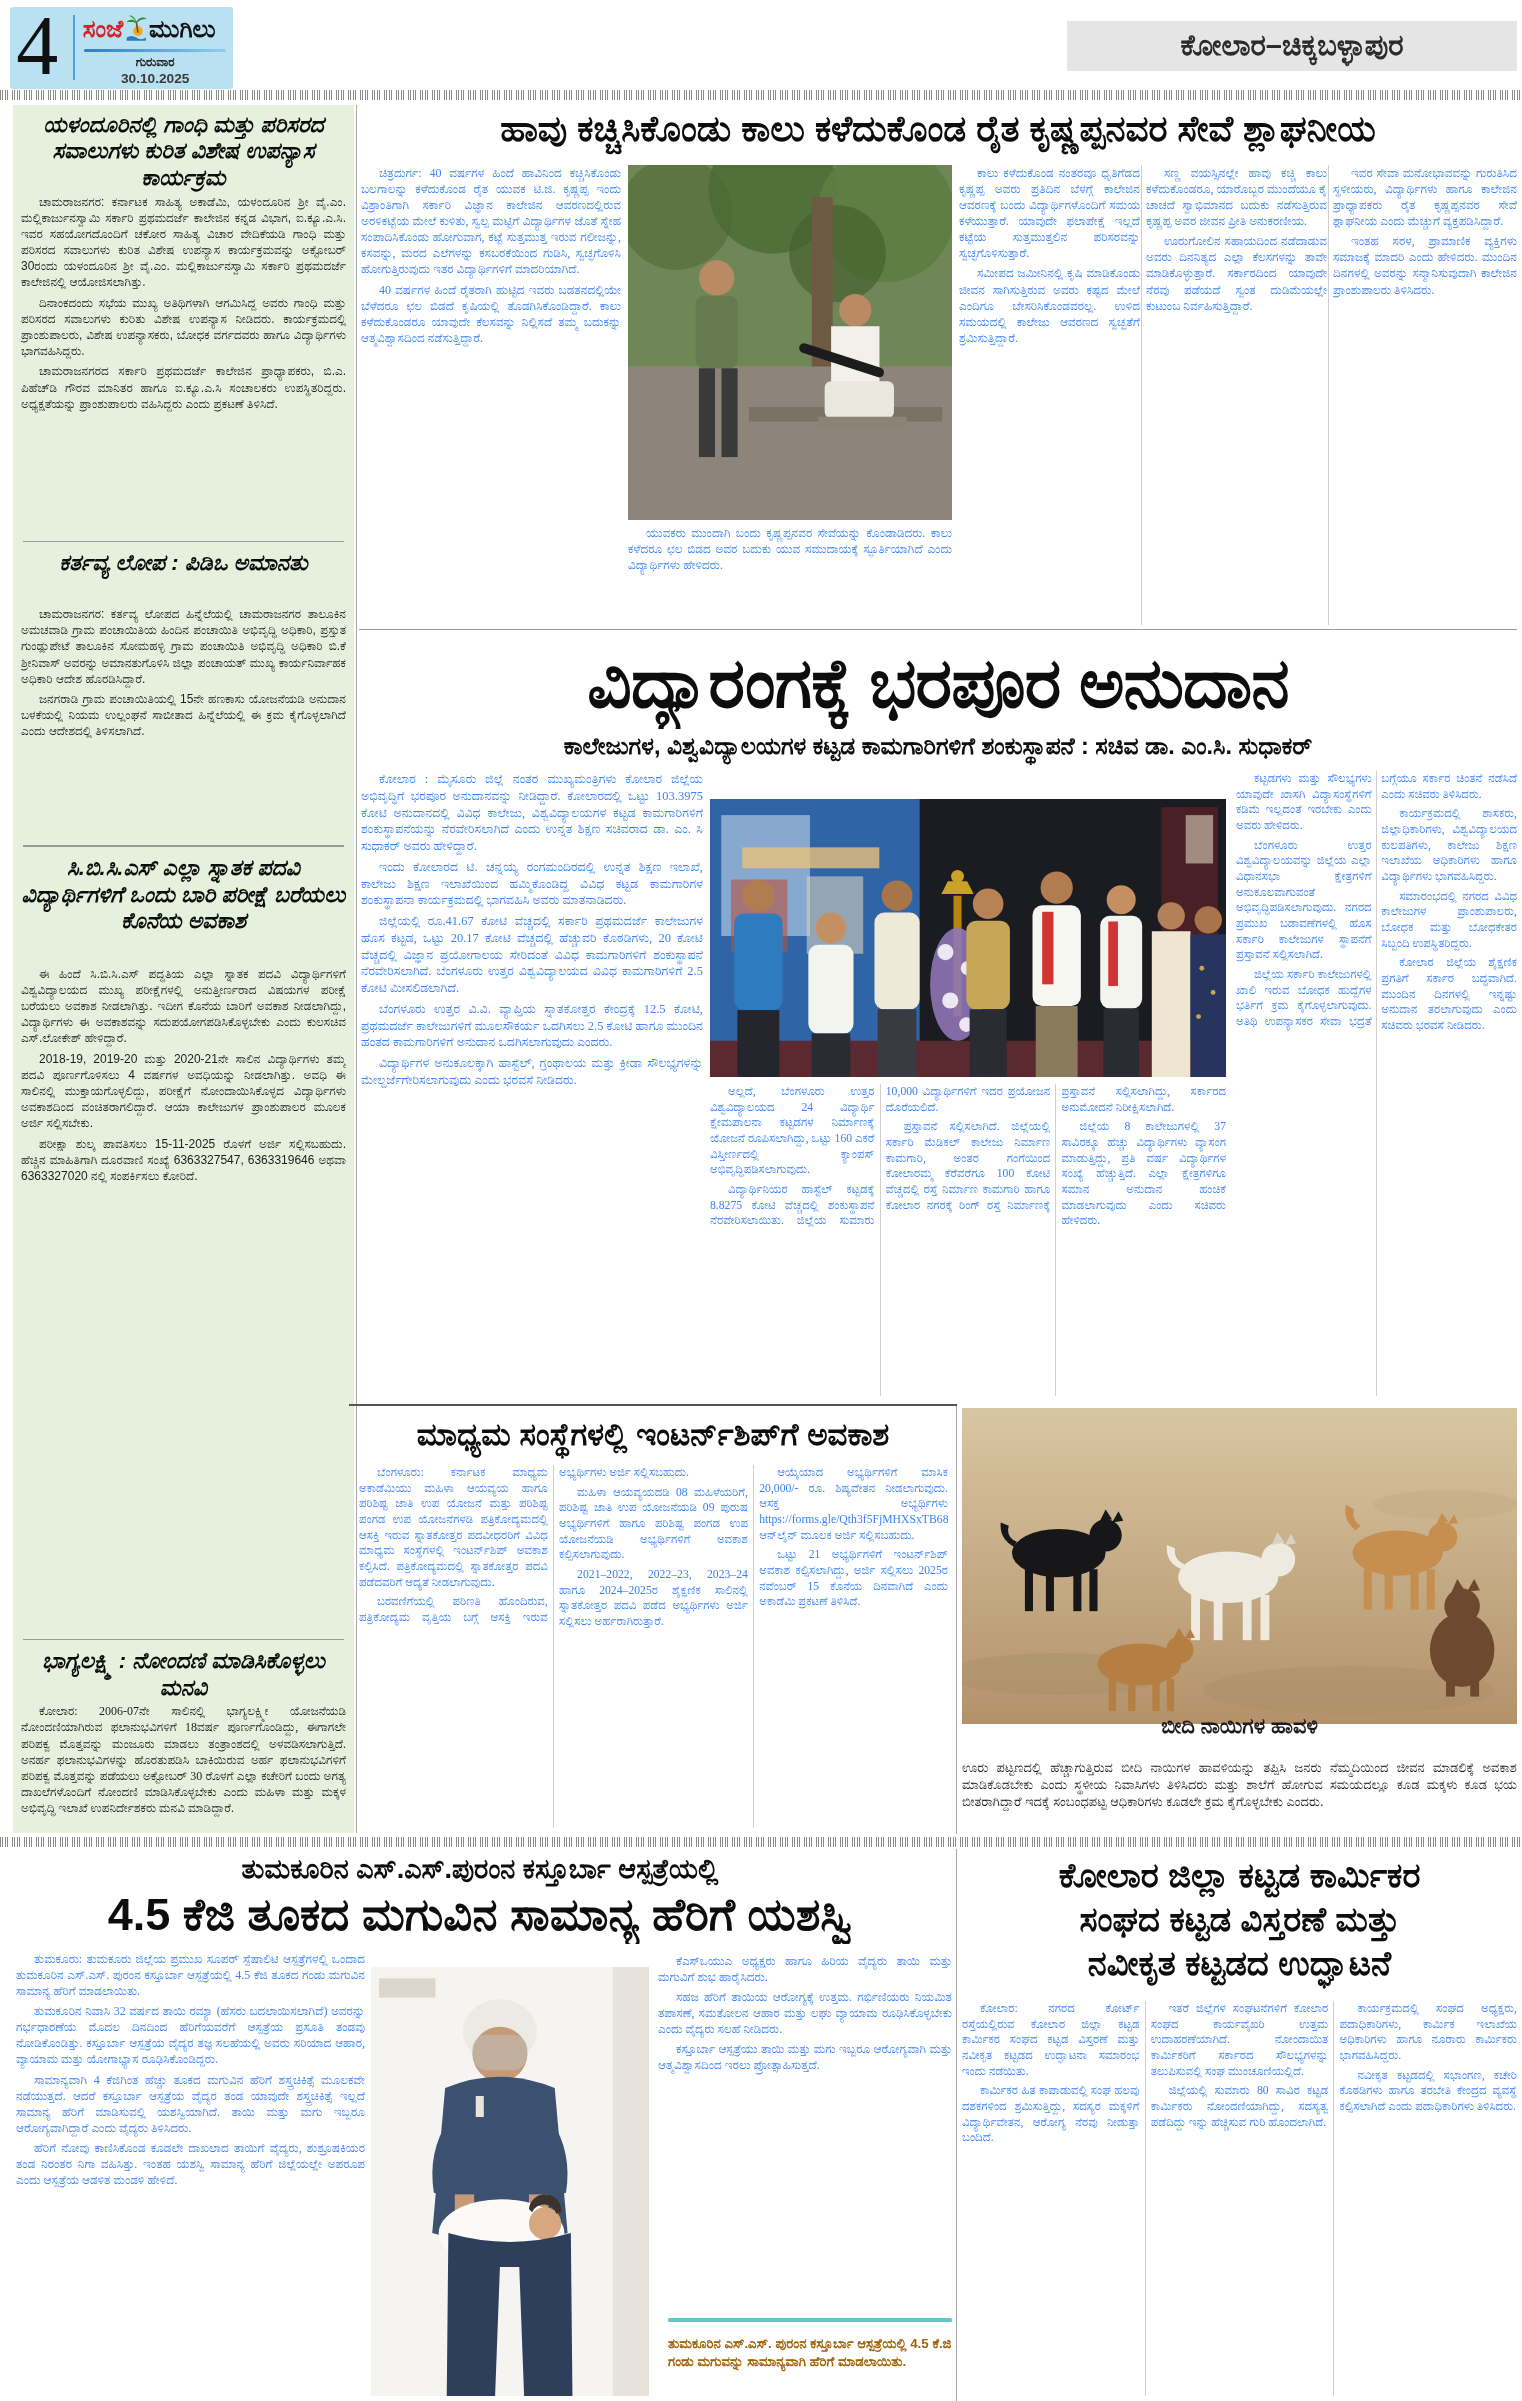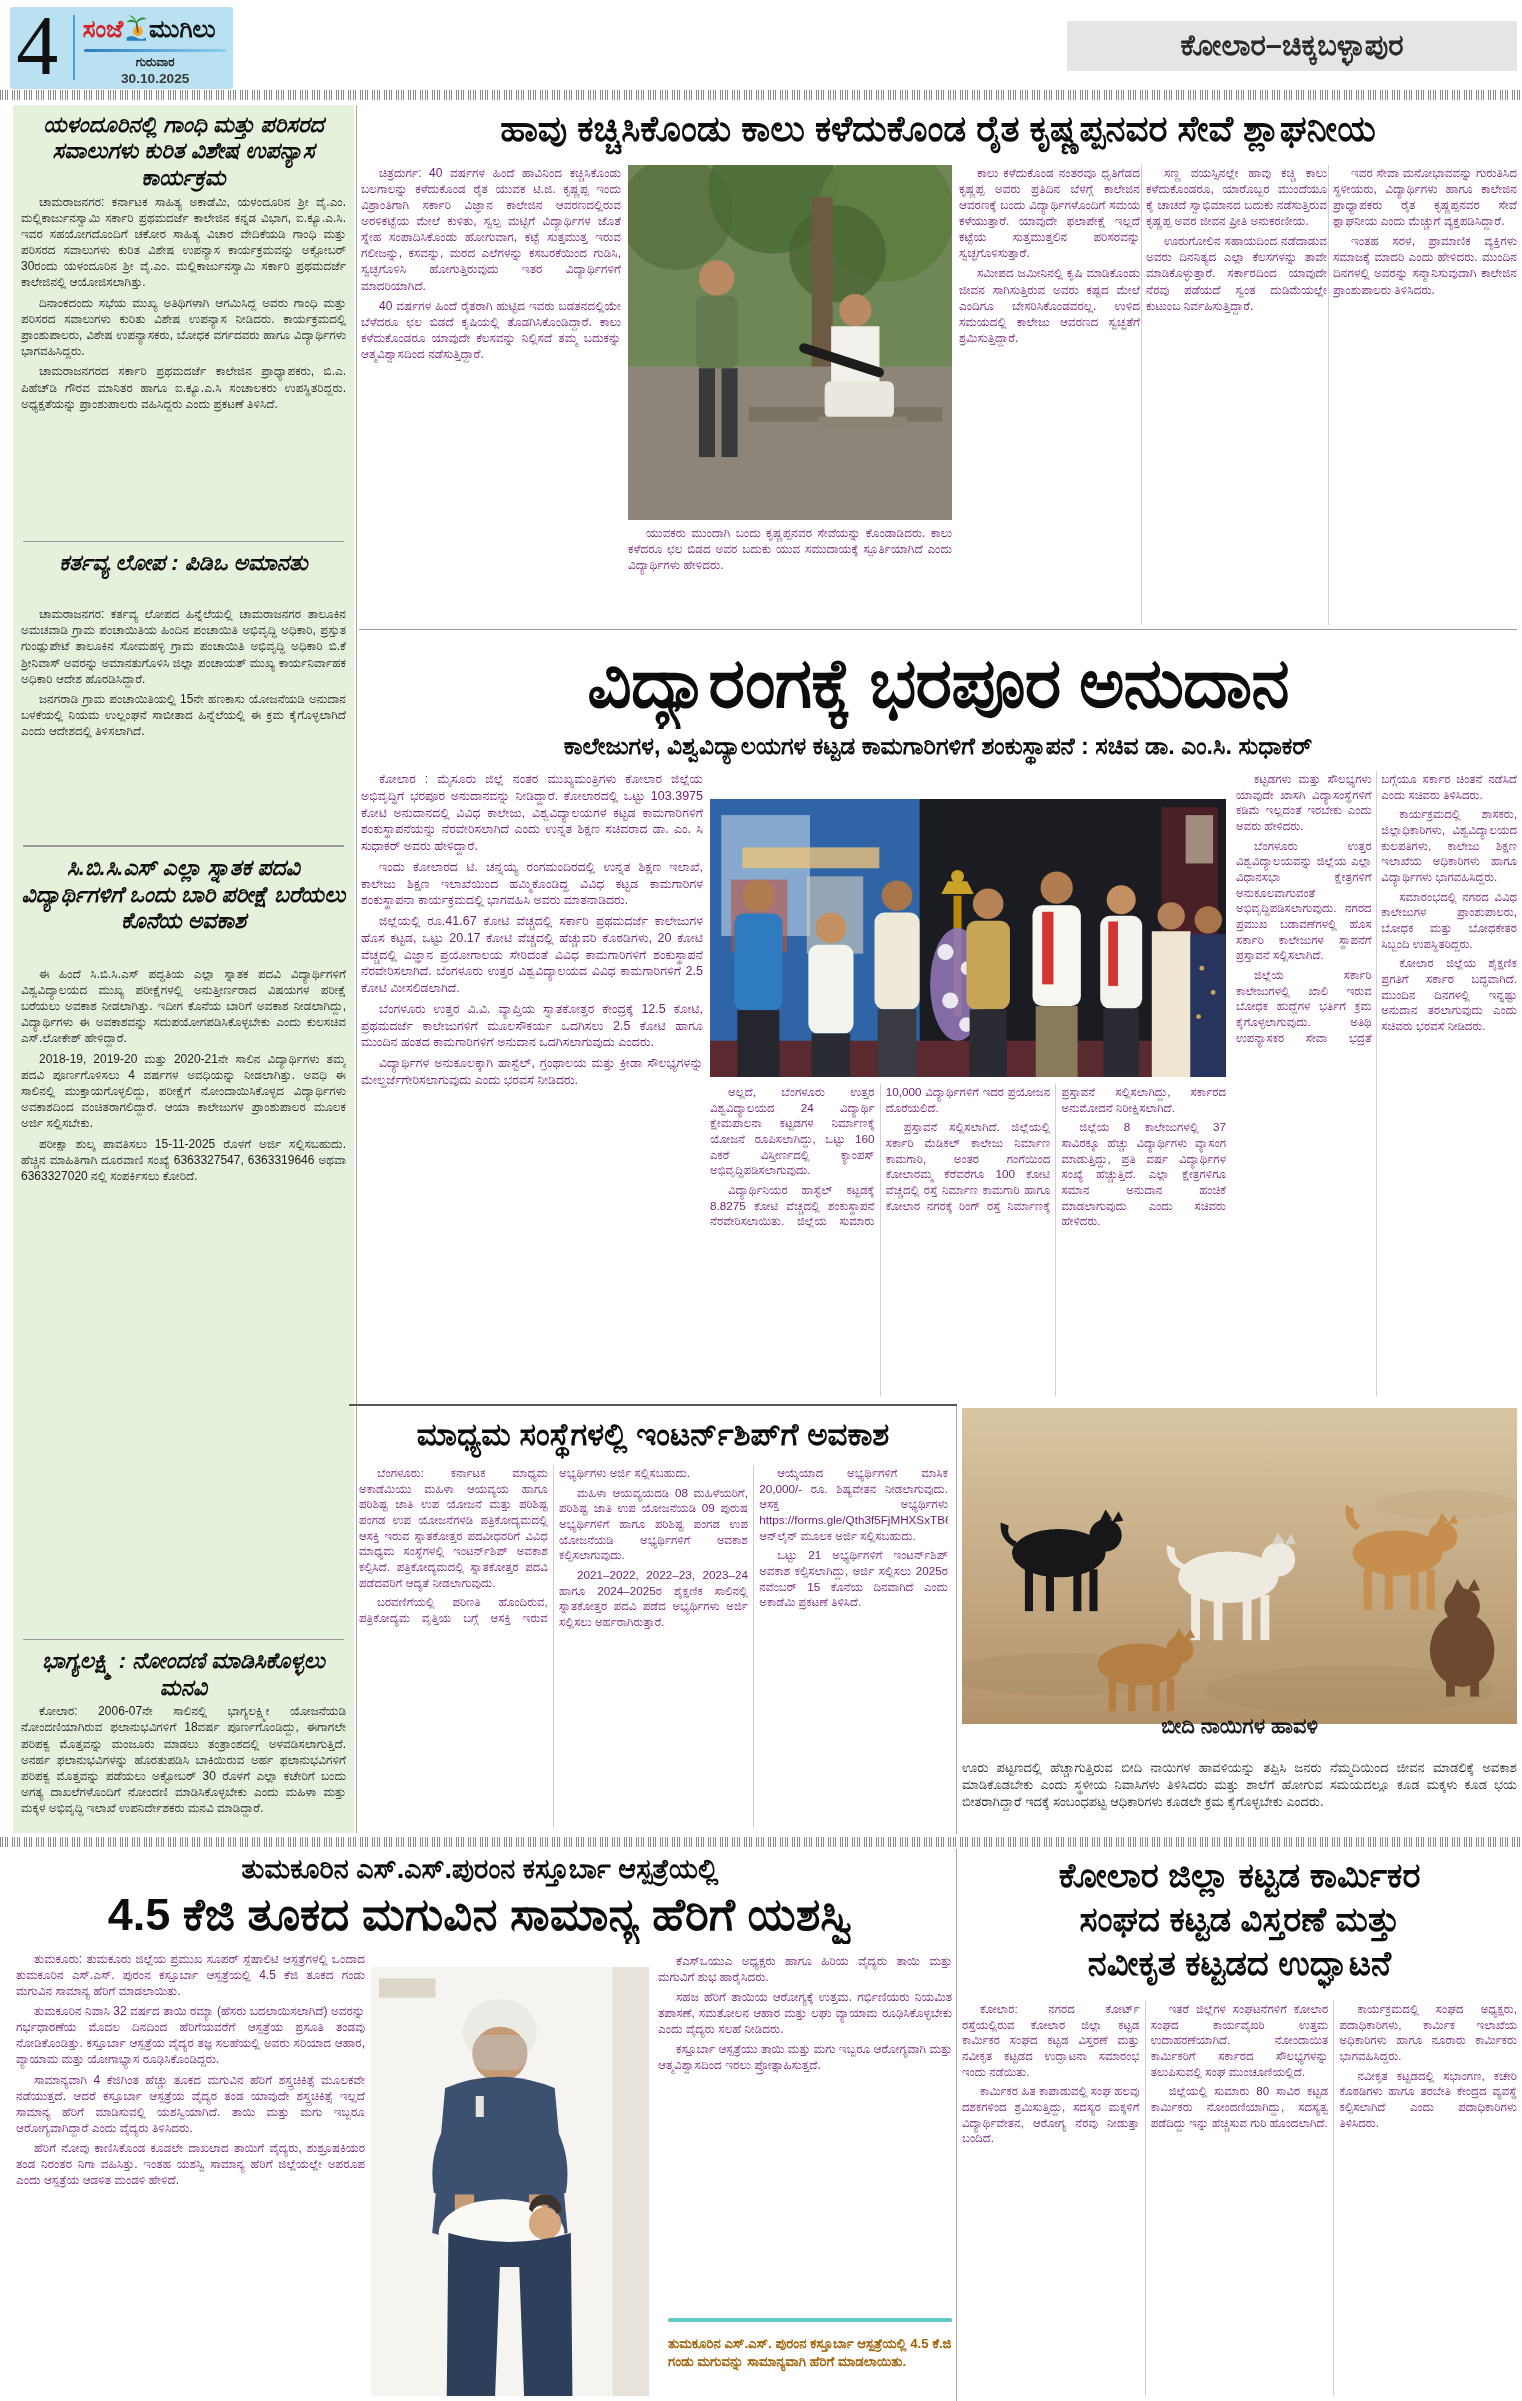--- a/index.html
+++ b/index.html
@@ -4,21 +4,21 @@
 <style>
   html,body{margin:0;padding:0;background:#777;}
   .page{position:relative;width:1523px;height:2401px;background:#ffffff;
         font-family:"Liberation Sans","DejaVu Sans",sans-serif;color:#1c1c1c;overflow:hidden;}
   .abs{position:absolute;box-sizing:border-box;}
   .hatch{background:repeating-linear-gradient(90deg,#8a8a8a 0 0.8px,#ffffff 0.8px 2.4px);}
   .vrule{background:#a8a8a8;width:0.8px;}
   .hrule{background:#9a9a9a;height:0.8px;}
   .center{text-align:center;}
   .para{margin:0 0 4px 0;text-indent:18px;text-align:justify;}
-  .body-txt{font-size:12px;line-height:1.34;color:#701a75;overflow:hidden;}
+  .body-txt{font-size:12px;line-height:1.34;color:#3b82f6;overflow:hidden;font-family:Liberation Serif, serif;}
   .headline{font-weight:bold;color:#0d0d0d;line-height:1.18;overflow:hidden;}
 
   
   .masthead{background:#b9e1f2;border-radius:3.2px;overflow:hidden;}
   .mh-num{position:absolute;left:6.5px;top:-9.7px;font-family:"Liberation Serif",serif;
           font-size:84px;font-weight:400;color:#111;}
   .mh-div{position:absolute;left:63px;top:8px;width:2.4px;height:65px;background:#4aa3d8;}
   .mh-logo{position:absolute;left:73px;top:8px;width:147px;display:flex;align-items:center;gap:1.6px;}
   .mh-red{color:#d61f26;font-weight:bold;font-size:24px;}
   .mh-black{color:#111;font-weight:bold;font-size:24px;}
@@ -106,21 +106,21 @@
       <div class="lc-head" style="height:111px;">ಸಿ.ಬಿ.ಸಿ.ಎಸ್ ಎಲ್ಲಾ ಸ್ನಾತಕ ಪದವಿ ವಿದ್ಯಾರ್ಥಿಗಳಿಗೆ ಒಂದು ಬಾರಿ ಪರೀಕ್ಷೆ ಬರೆಯಲು ಕೊನೆಯ ಅವಕಾಶ</div>
       <div class="lc-body" style="height:660px;">
           <p class="para">ಈ ಹಿಂದೆ ಸಿ.ಬಿ.ಸಿ.ಎಸ್ ಪದ್ಧತಿಯ ಎಲ್ಲಾ ಸ್ನಾತಕ ಪದವಿ ವಿದ್ಯಾರ್ಥಿಗಳಿಗೆ ವಿಶ್ವವಿದ್ಯಾಲಯದ ಮುಖ್ಯ ಪರೀಕ್ಷೆಗಳಲ್ಲಿ ಅನುತ್ತೀರ್ಣರಾದ ವಿಷಯಗಳ ಪರೀಕ್ಷೆ ಬರೆಯಲು ಅವಕಾಶ ನೀಡಲಾಗಿತ್ತು. ಇದೀಗ ಕೊನೆಯ ಬಾರಿಗೆ ಅವಕಾಶ ನೀಡಲಾಗಿದ್ದು, ವಿದ್ಯಾರ್ಥಿಗಳು ಈ ಅವಕಾಶವನ್ನು ಸದುಪಯೋಗಪಡಿಸಿಕೊಳ್ಳಬೇಕು ಎಂದು ಕುಲಸಚಿವ ಎಸ್.ಲೋಕೇಶ್ ಹೇಳಿದ್ದಾರೆ.</p>
           <p class="para">2018-19, 2019-20 ಮತ್ತು 2020-21ನೇ ಸಾಲಿನ ವಿದ್ಯಾರ್ಥಿಗಳು ತಮ್ಮ ಪದವಿ ಪೂರ್ಣಗೊಳಿಸಲು 4 ವರ್ಷಗಳ ಅವಧಿಯನ್ನು ನೀಡಲಾಗಿತ್ತು. ಅವಧಿ ಈ ಸಾಲಿನಲ್ಲಿ ಮುಕ್ತಾಯಗೊಳ್ಳಲಿದ್ದು, ಪರೀಕ್ಷೆಗೆ ನೋಂದಾಯಿಸಿಕೊಳ್ಳದ ವಿದ್ಯಾರ್ಥಿಗಳು ಅವಕಾಶದಿಂದ ವಂಚಿತರಾಗಲಿದ್ದಾರೆ. ಆಯಾ ಕಾಲೇಜುಗಳ ಪ್ರಾಂಶುಪಾಲರ ಮೂಲಕ ಅರ್ಜಿ ಸಲ್ಲಿಸಬೇಕು.</p>
           <p class="para">ಪರೀಕ್ಷಾ ಶುಲ್ಕ ಪಾವತಿಸಲು 15-11-2025 ರೊಳಗೆ ಅರ್ಜಿ ಸಲ್ಲಿಸಬಹುದು. ಹೆಚ್ಚಿನ ಮಾಹಿತಿಗಾಗಿ ದೂರವಾಣಿ ಸಂಖ್ಯೆ 6363327547, 6363319646 ಅಥವಾ 6363327020 ನಲ್ಲಿ ಸಂಪರ್ಕಿಸಲು ಕೋರಿದೆ.</p>
         </div>
     </div>
     <div class="lc-sep"></div>
     <div class="story" style="height:192px;">
       <div class="lc-head" style="height:55px;">ಭಾಗ್ಯಲಕ್ಷ್ಮಿ : ನೋಂದಣಿ ಮಾಡಿಸಿಕೊಳ್ಳಲು ಮನವಿ</div>
-      <div class="lc-body" style="height:132px;">
+      <div class="lc-body" style="height:132px;font-family:Liberation Serif, serif;">
           <p class="para">ಕೋಲಾರ: 2006-07ನೇ ಸಾಲಿನಲ್ಲಿ ಭಾಗ್ಯಲಕ್ಷ್ಮೀ ಯೋಜನೆಯಡಿ ನೋಂದಣಿಯಾಗಿರುವ ಫಲಾನುಭವಿಗಳಿಗೆ 18ವರ್ಷ ಪೂರ್ಣಗೊಂಡಿದ್ದು, ಈಗಾಗಲೇ ಪರಿಪಕ್ವ ಮೊತ್ತವನ್ನು ಮಂಜೂರು ಮಾಡಲು ತಂತ್ರಾಂಶದಲ್ಲಿ ಅಳವಡಿಸಲಾಗುತ್ತಿದೆ. ಅನರ್ಹ ಫಲಾನುಭವಿಗಳನ್ನು ಹೊರತುಪಡಿಸಿ ಬಾಕಿಯಿರುವ ಅರ್ಹ ಫಲಾನುಭವಿಗಳಿಗೆ ಪರಿಪಕ್ವ ಮೊತ್ತವನ್ನು ಪಡೆಯಲು ಅಕ್ಟೋಬರ್ 30 ರೊಳಗೆ ಎಲ್ಲಾ ಕಚೇರಿಗೆ ಬಂದು ಅಗತ್ಯ ದಾಖಲೆಗಳೊಂದಿಗೆ ನೋಂದಣಿ ಮಾಡಿಸಿಕೊಳ್ಳಬೇಕು ಎಂದು ಮಹಿಳಾ ಮತ್ತು ಮಕ್ಕಳ ಅಭಿವೃದ್ಧಿ ಇಲಾಖೆ ಉಪನಿರ್ದೇಶಕರು ಮನವಿ ಮಾಡಿದ್ದಾರೆ.</p>
         </div>
     </div>
   </div>
   <div class="abs vrule" style="left:356px;top:105px;height:1728px;"></div>
 
   <div class="abs headline center" style="left:359px;top:108px;width:1158px;height:48px;font-size:36px;">ಹಾವು ಕಚ್ಚಿಸಿಕೊಂಡು ಕಾಲು ಕಳೆದುಕೊಂಡ ರೈತ ಕೃಷ್ಣಪ್ಪನವರ ಸೇವೆ ಶ್ಲಾಘನೀಯ</div>
   <div class="abs body-txt" style="left:361px;top:165px;width:260px;height:460px;">
       <p class="para">ಚಿತ್ರದುರ್ಗ: 40 ವರ್ಷಗಳ ಹಿಂದೆ ಹಾವಿನಿಂದ ಕಚ್ಚಿಸಿಕೊಂಡು ಬಲಗಾಲನ್ನು ಕಳೆದುಕೊಂಡ ರೈತ ಯುವಕ ಟಿ.ಜಿ. ಕೃಷ್ಣಪ್ಪ ಇಂದು ವಿಶ್ರಾಂತಿಗಾಗಿ ಸರ್ಕಾರಿ ವಿಜ್ಞಾನ ಕಾಲೇಜಿನ ಆವರಣದಲ್ಲಿರುವ ಅರಳಿಕಟ್ಟೆಯ ಮೇಲೆ ಕುಳಿತು, ಸ್ವಲ್ಪ ಮಟ್ಟಿಗೆ ವಿದ್ಯಾರ್ಥಿಗಳ ಜೊತೆ ಸ್ನೇಹ ಸಂಪಾದಿಸಿಕೊಂಡು ಹೋಗುವಾಗ, ಕಟ್ಟೆ ಸುತ್ತಮುತ್ತ ಇರುವ ಗಲೀಜನ್ನು, ಕಸವನ್ನು, ಮರದ ಎಲೆಗಳನ್ನು ಕಸಬರಕೆಯಿಂದ ಗುಡಿಸಿ, ಸ್ವಚ್ಛಗೊಳಿಸಿ ಹೋಗುತ್ತಿರುವುದು ಇತರ ವಿದ್ಯಾರ್ಥಿಗಳಿಗೆ ಮಾದರಿಯಾಗಿದೆ.</p>
       <p class="para">40 ವರ್ಷಗಳ ಹಿಂದೆ ರೈತರಾಗಿ ಹುಟ್ಟಿದ ಇವರು ಬಡತನದಲ್ಲಿಯೇ ಬೆಳೆದರೂ ಛಲ ಬಿಡದೆ ಕೃಷಿಯಲ್ಲಿ ತೊಡಗಿಸಿಕೊಂಡಿದ್ದಾರೆ. ಕಾಲು ಕಳೆದುಕೊಂಡರೂ ಯಾವುದೇ ಕೆಲಸವನ್ನು ನಿಲ್ಲಿಸದೆ ತಮ್ಮ ಬದುಕನ್ನು ಆತ್ಮವಿಶ್ವಾಸದಿಂದ ನಡೆಸುತ್ತಿದ್ದಾರೆ.</p>

